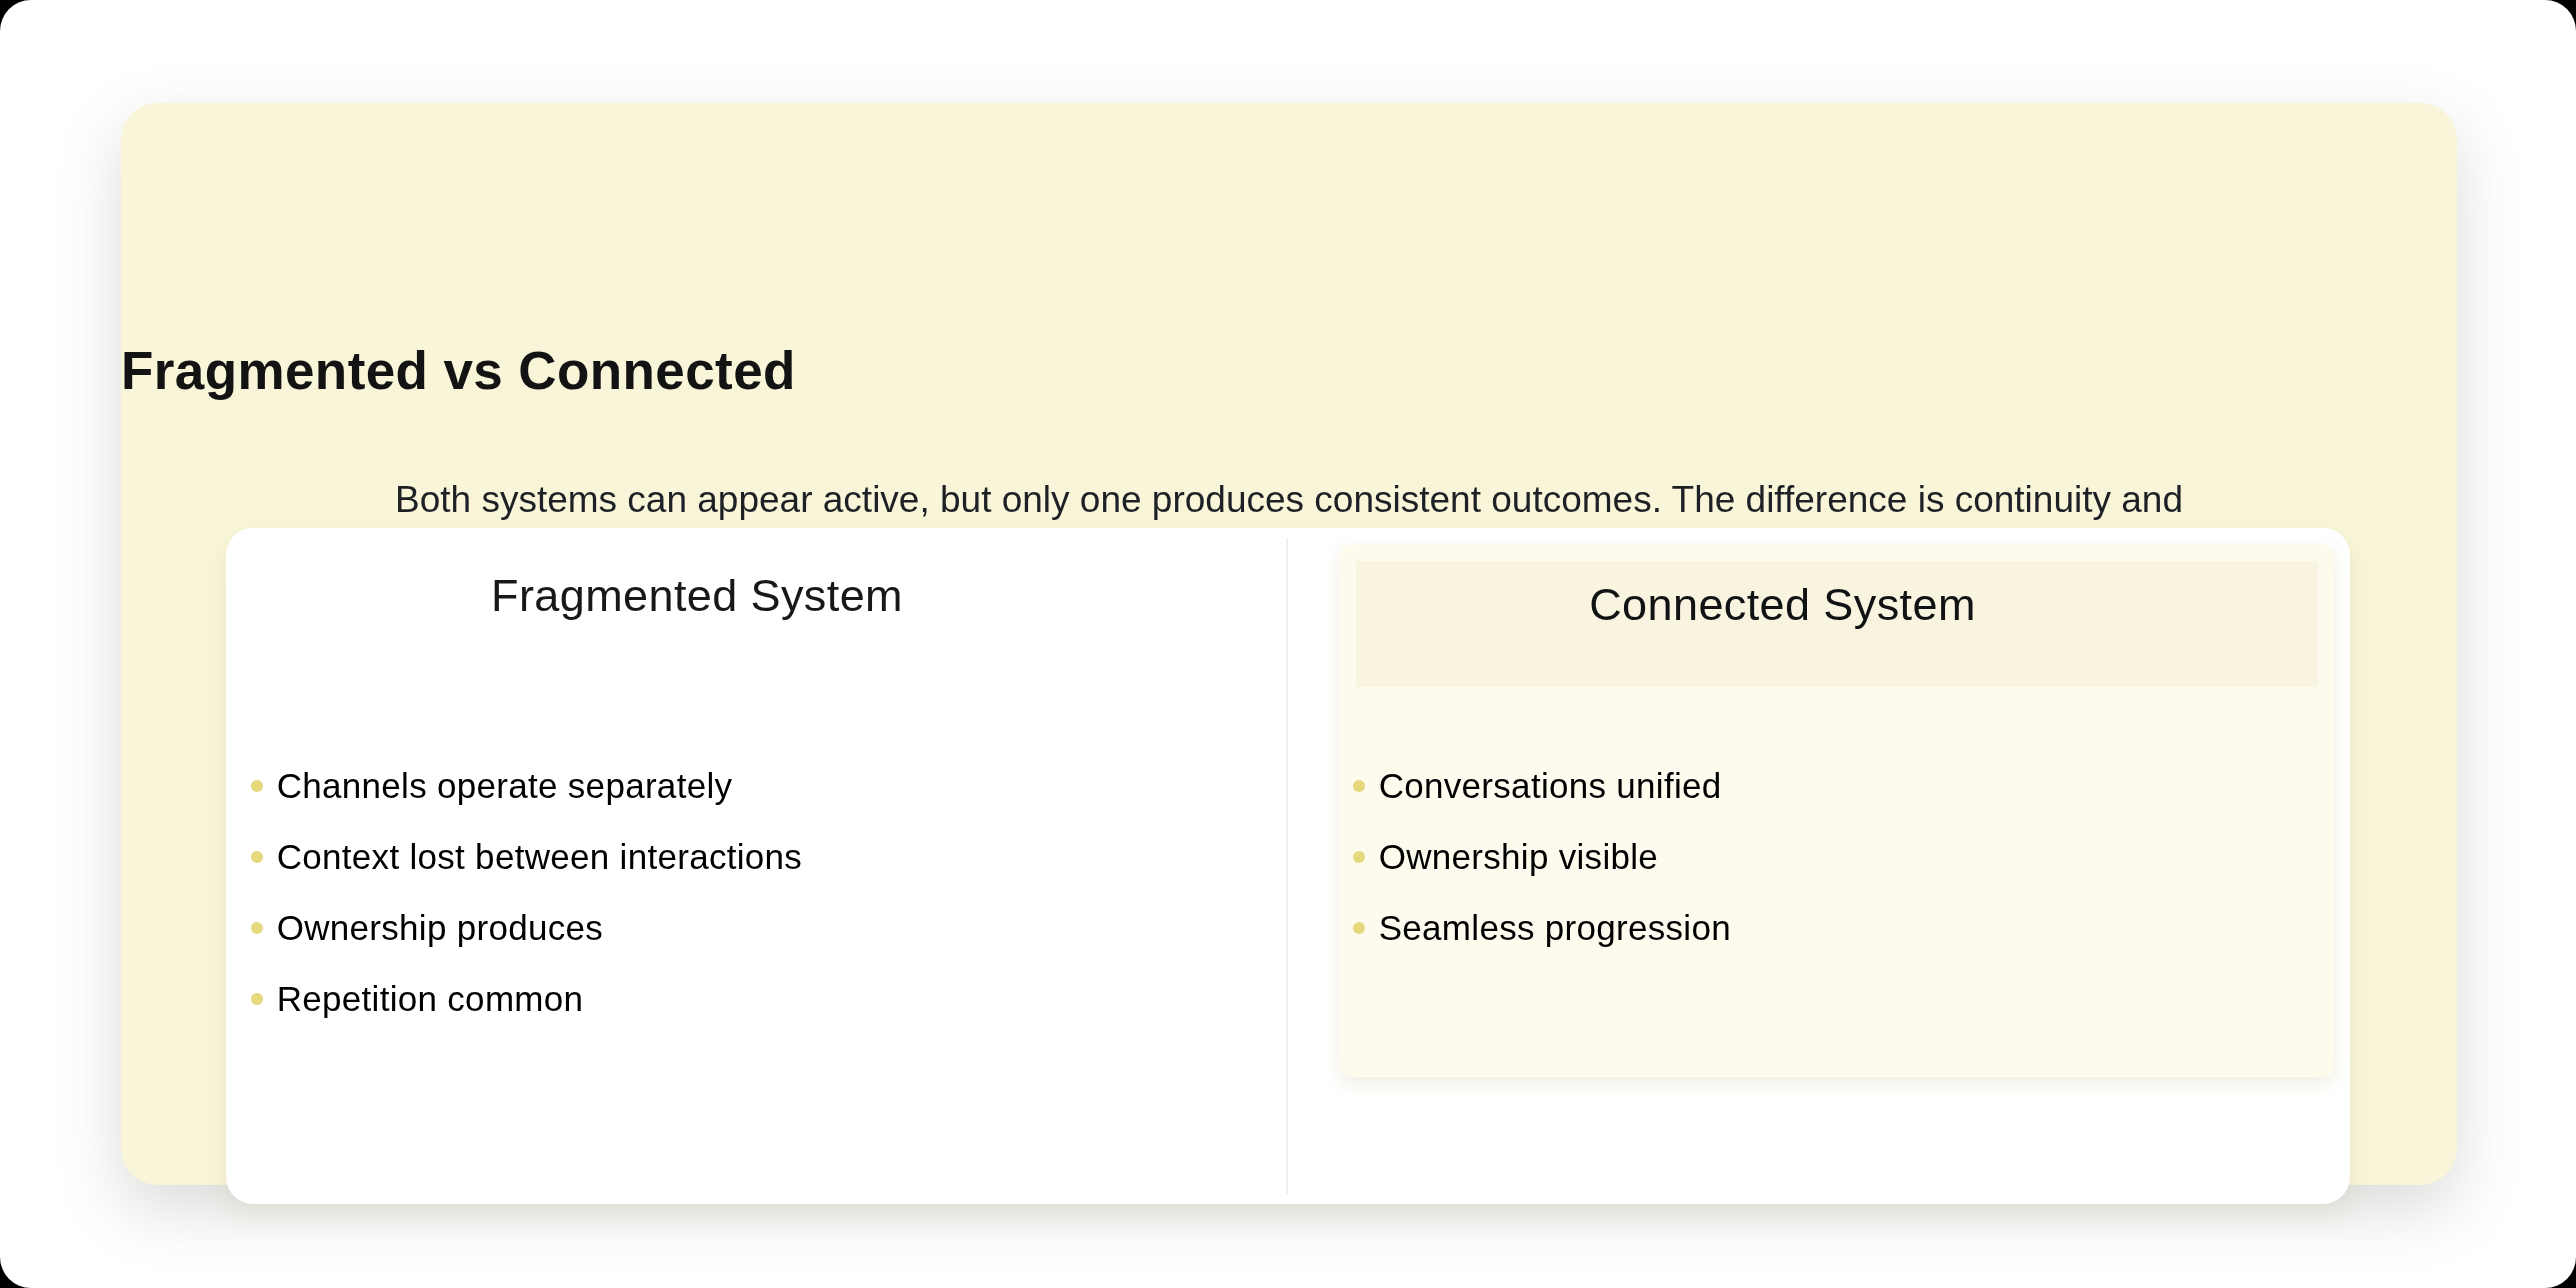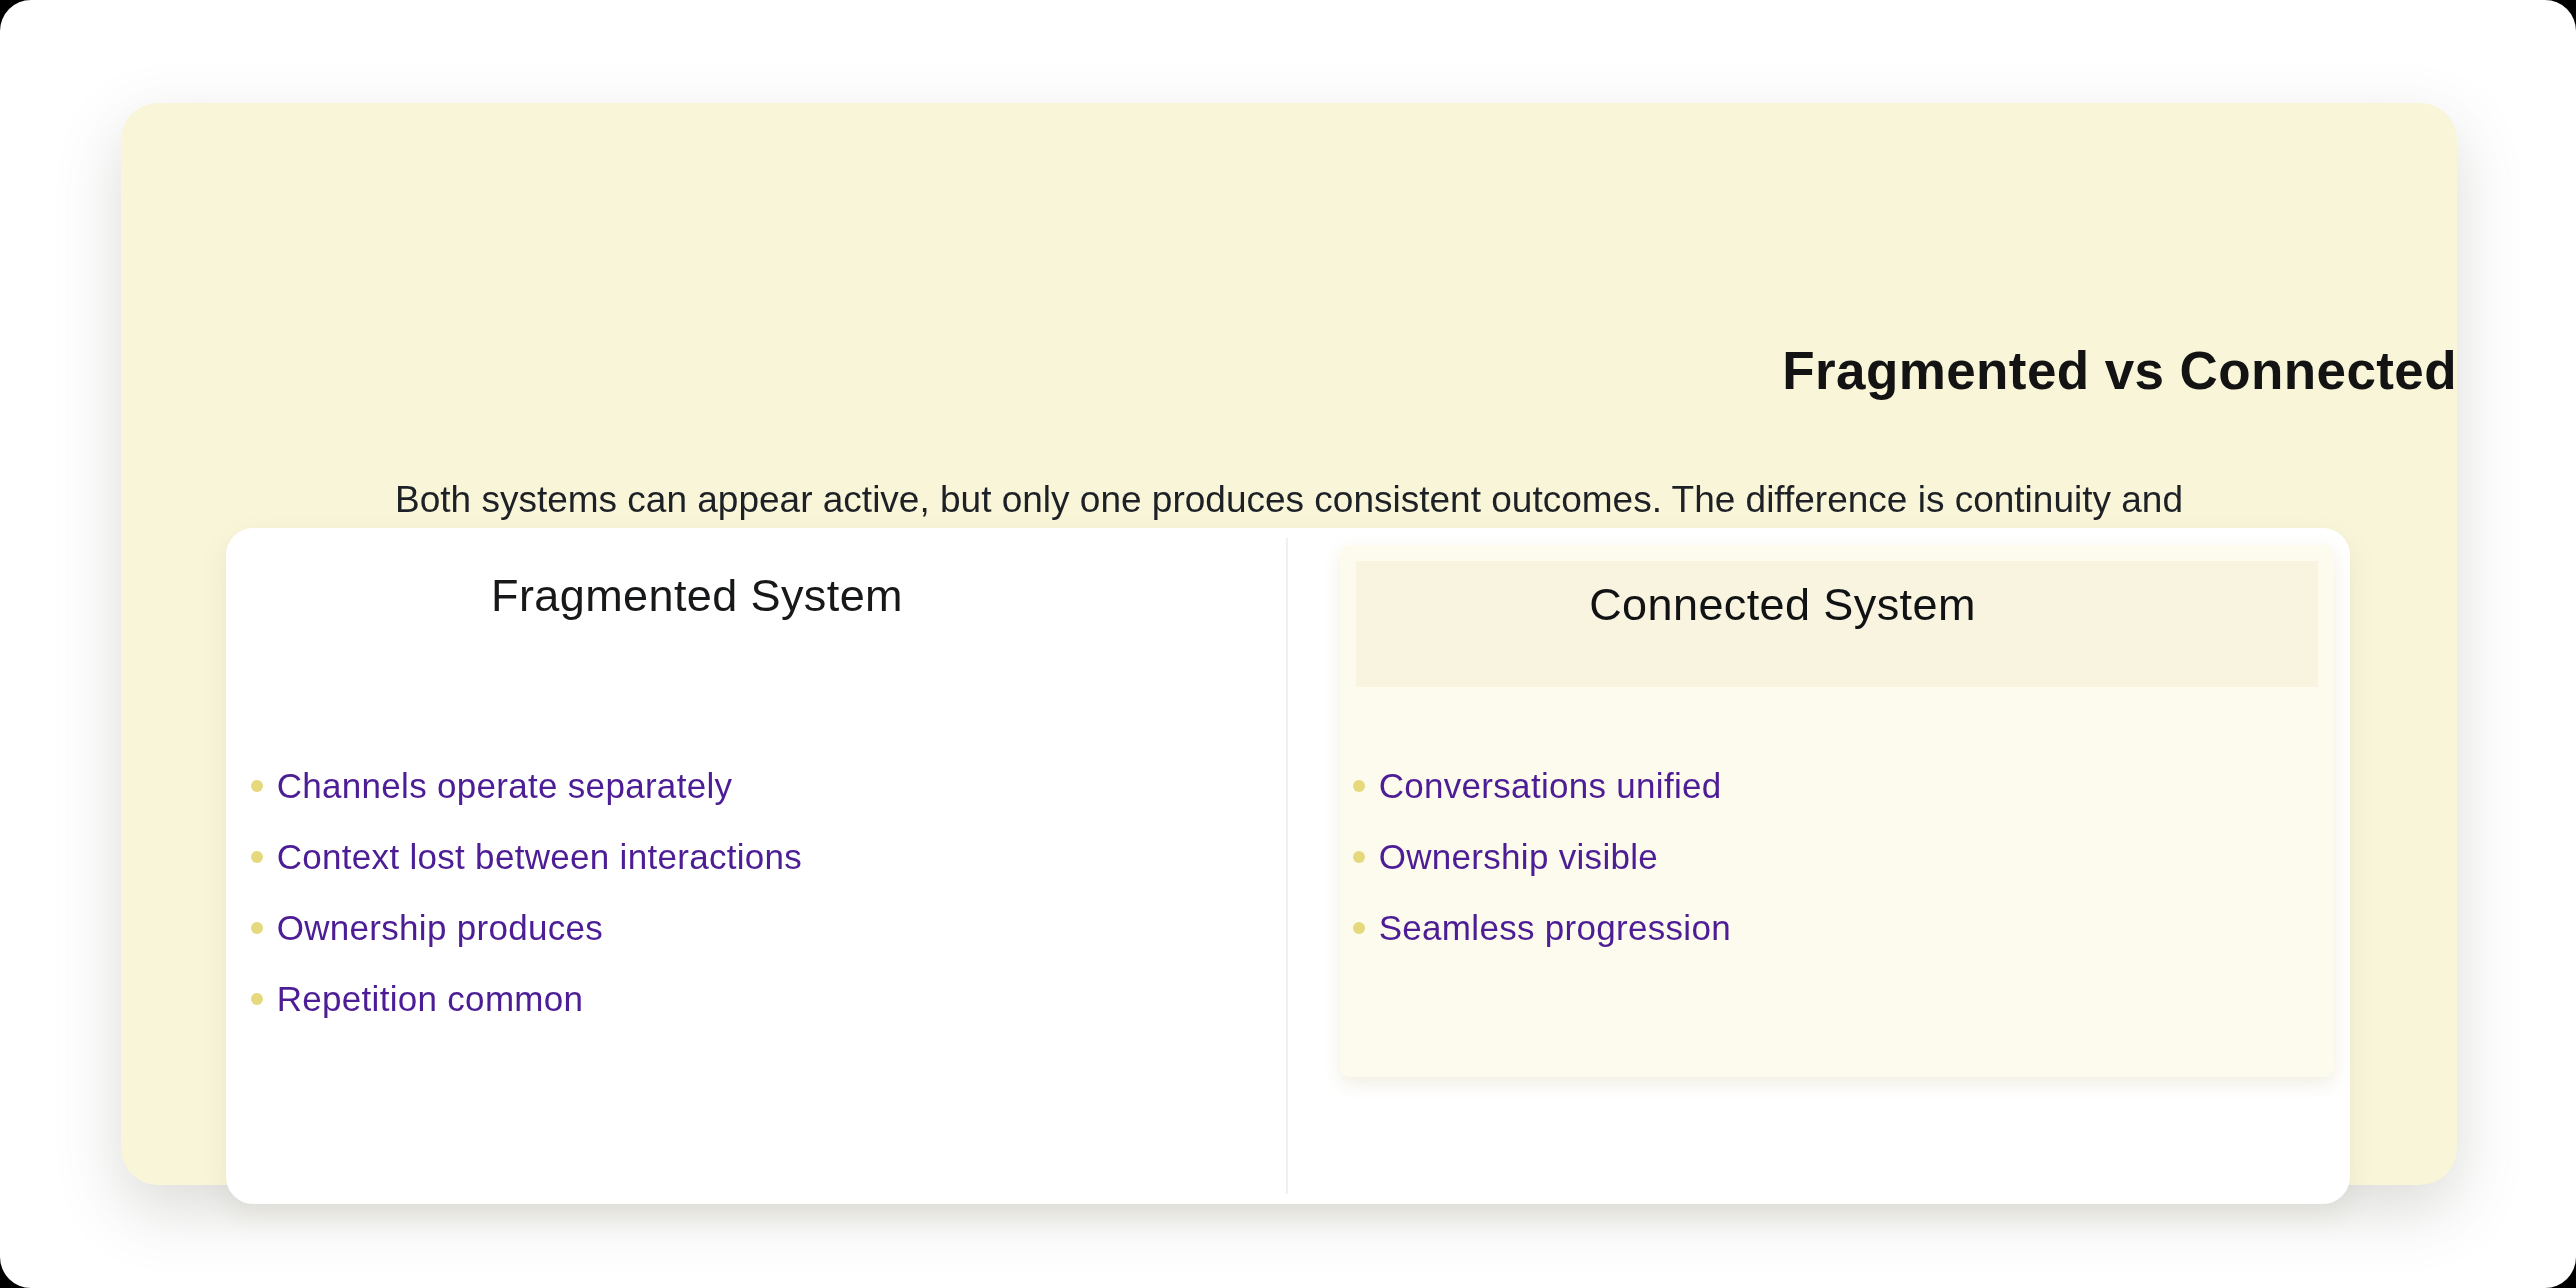--- a/index.html
+++ b/index.html
@@ -33,21 +33,21 @@
     height: 1082px;
     background: #f8f5d9;
     border-radius: 37px;
     box-shadow: 0 24px 64px rgba(90, 90, 80, 0.22);
   }
   .hero-title {
     position: absolute;
     left: 0;
     right: 0;
     top: 237px;
-    text-align: right;
+    text-align: left;
     font-size: 53px;
     font-weight: 700;
     letter-spacing: 0.4px;
     color: #131313;
   }
   .hero-subtitle {
     position: absolute;
     left: 50%;
     transform: translateX(-50%);
     top: 366px;
@@ -126,21 +126,21 @@
     list-style: none;
   }
   .bullet-list.left { left: 25px; }
   .bullet-list.right { left: 1127px; }
   .bullet-list li {
     display: flex;
     align-items: center;
     height: 71px;
     font-size: 35px;
     font-weight: 400;
-    color: #4c1d95;
+    color: #000000;
     letter-spacing: 0.3px;
     white-space: nowrap;
   }
   .dot {
     flex: 0 0 auto;
     width: 12px;
     height: 12px;
     border-radius: 50%;
     background: #e5d87d;
     margin-right: 13.7px;

